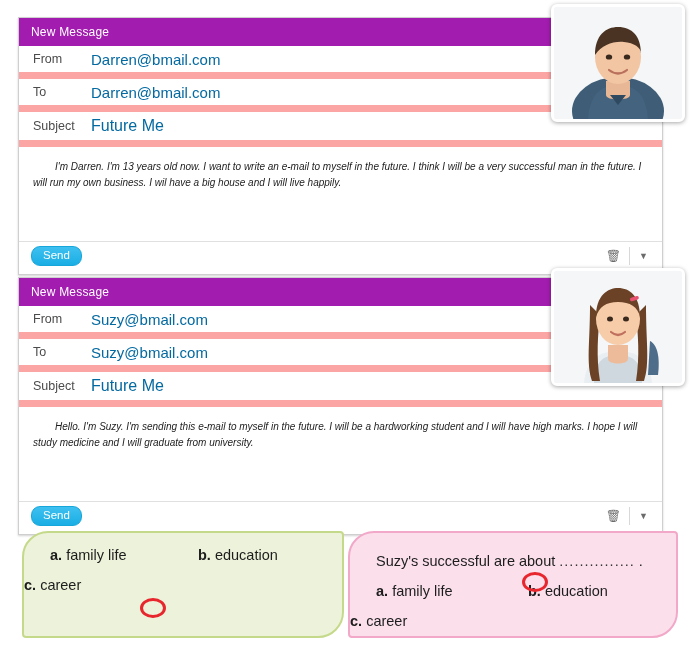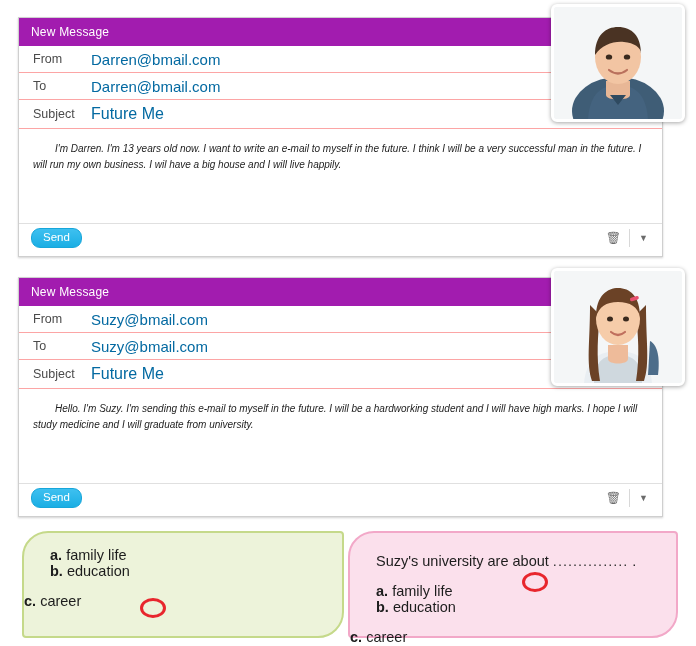--- a/index.html
+++ b/index.html
@@ -32,21 +32,21 @@
     background: #a21caf;
     color: #ffffff;
     font-size: 12px;
     padding: 7px 10px 7px 12px;
     letter-spacing: 0.2px;
   }
 
   .field-row {
     display: flex;
     align-items: center;
-    border-bottom: 1px solid #fca5a5;
+    border-bottom: 7px solid #fca5a5;
     height: 26px;
     padding: 0;
   }
   .field-label {
     width: 68px;
     padding-left: 14px;
     font-size: 12.5px;
     color: #4b4b4b;
     box-sizing: border-box;
     flex: none;
@@ -144,21 +144,20 @@
     font-size: 14.5px;
     color: #1d1d1d;
     padding: 20px 0 0 26px;
   }
   .panel-q .dots { letter-spacing: 1px; color: #333; }
   .opts-row {
     display: flex;
     padding: 14px 0 0 26px;
     font-size: 14.5px;
     color: #1d1d1d;
-    flex-direction: column;
   }
   .opt { position: relative; }
   .opt b { font-weight: bold; }
   .opts-row.row1 .opt:first-child { width: 148px; }
   .opts-row.row2 { padding-left: 0; justify-content: flex-start; }
 
   .circle-mark {
     position: absolute;
     border: 3px solid #e8262d;
     border-radius: 50%;
@@ -278,21 +277,21 @@
     <div class="opt">
       <b>c.</b>
       <span>career</span>
     </div>
   </div>
 </div>
 <div class="circle-mark" id="mark-left"></div>
 
 <div class="panel" id="panel-right">
   <div class="panel-q">
-    <span>Suzy's university are about</span>
+    <span>Suzy's successful are about</span>
     <span class="dots">...............</span>
     <span>.</span>
   </div>
   <div class="opts-row row1">
     <div class="opt" style="width: 152px;">
       <b>a.</b>
       <span>family life</span>
     </div>
     <div class="opt">
       <b>b.</b>

